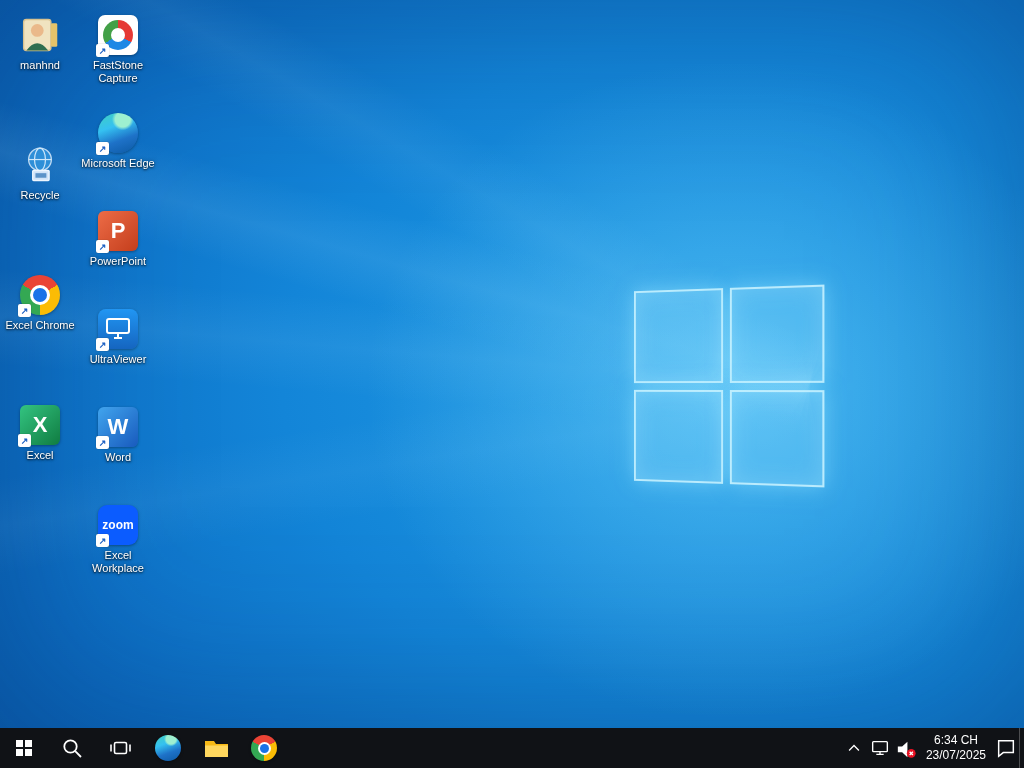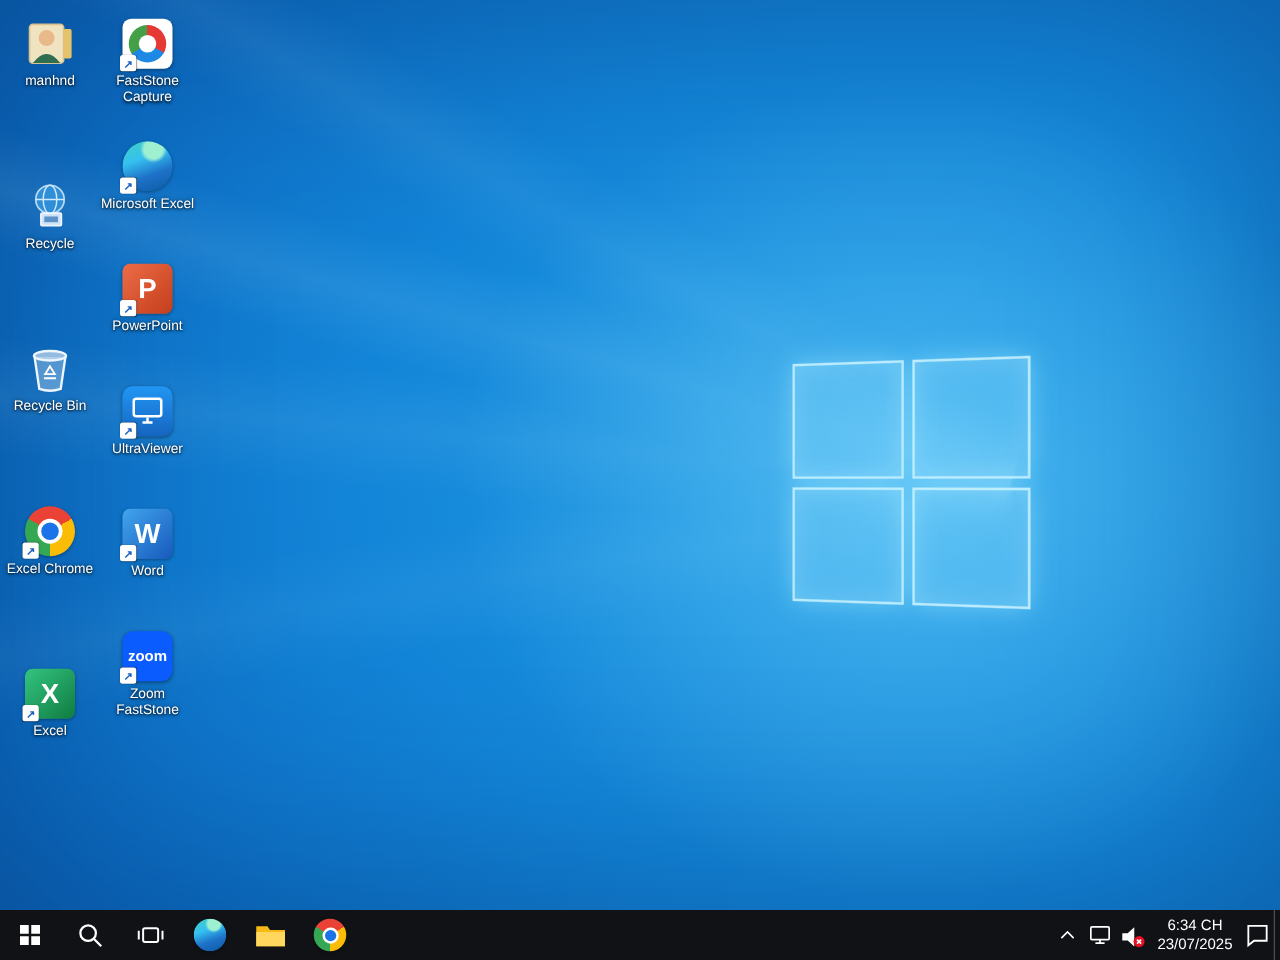--- a/index.html
+++ b/index.html
@@ -128,31 +128,20 @@
           <circle cx="22" cy="15" r="12.5" fill="#2e8fd8" stroke="#bcd9f2" stroke-width="1.5"></circle>
           <path d="M9.5 15 h25" stroke="#cfe8fa" stroke-width="1.3" fill="none"></path>
           <ellipse cx="22" cy="15" rx="6" ry="12.5" fill="none" stroke="#cfe8fa" stroke-width="1.3"></ellipse>
           <rect x="14" y="27" width="18" height="11" rx="1" fill="#cfe3f8" stroke="#eef6ff" stroke-width="1.5"></rect>
           <rect x="17" y="30" width="12" height="5" fill="#5b93c9"></rect>
         </svg>
       </div>
       <div class="lbl">Recycle</div>
     </div>
 
-    <div class="dicon">
-      <div class="art">
-        <svg width="38" height="42" viewBox="0 0 40 42">
-          <path d="M7 11 L11 38 Q20 41 29 38 L33 11" fill="rgba(240,248,255,0.30)" stroke="#edf6ff" stroke-width="2"></path>
-          <ellipse cx="20" cy="10" rx="13.5" ry="4" fill="rgba(255,255,255,0.55)" stroke="#edf6ff" stroke-width="2"></ellipse>
-          <path d="M20 19 l4 6.5 h-8 z" fill="none" stroke="#fff" stroke-width="1.6"></path>
-          <path d="M15 29 h10" stroke="#fff" stroke-width="1.6"></path>
-        </svg>
-      </div>
-      <div class="lbl">Recycle Bin</div>
-    </div>
 
 
     <div class="dicon">
       <div class="art">
         <div class="chrome"></div>
         <span class="sc">↗</span>
       </div>
       <div class="lbl">Excel Chrome</div>
     </div>
 
@@ -176,21 +165,21 @@
         <span class="sc">↗</span>
       </div>
       <div class="lbl">FastStone Capture</div>
     </div>
 
     <div class="dicon">
       <div class="art">
         <div class="edge-g"></div>
         <span class="sc">↗</span>
       </div>
-      <div class="lbl">Microsoft Excel</div>
+      <div class="lbl">Microsoft Edge</div>
     </div>
 
     <div class="dicon">
       <div class="art">
         <div class="office pp">P</div>
         <span class="sc">↗</span>
       </div>
       <div class="lbl">PowerPoint</div>
     </div>
 
@@ -213,21 +202,21 @@
         <span class="sc">↗</span>
       </div>
       <div class="lbl">Word</div>
     </div>
 
     <div class="dicon">
       <div class="art">
         <div class="zm">zoom</div>
         <span class="sc">↗</span>
       </div>
-      <div class="lbl">Zoom FastStone</div>
+      <div class="lbl">Excel Workplace</div>
     </div>
 
   </div>
 
   <div class="taskbar">
 
     <button class="tb">
       <span class="start-glyph">
         <span></span>
           <span></span>

